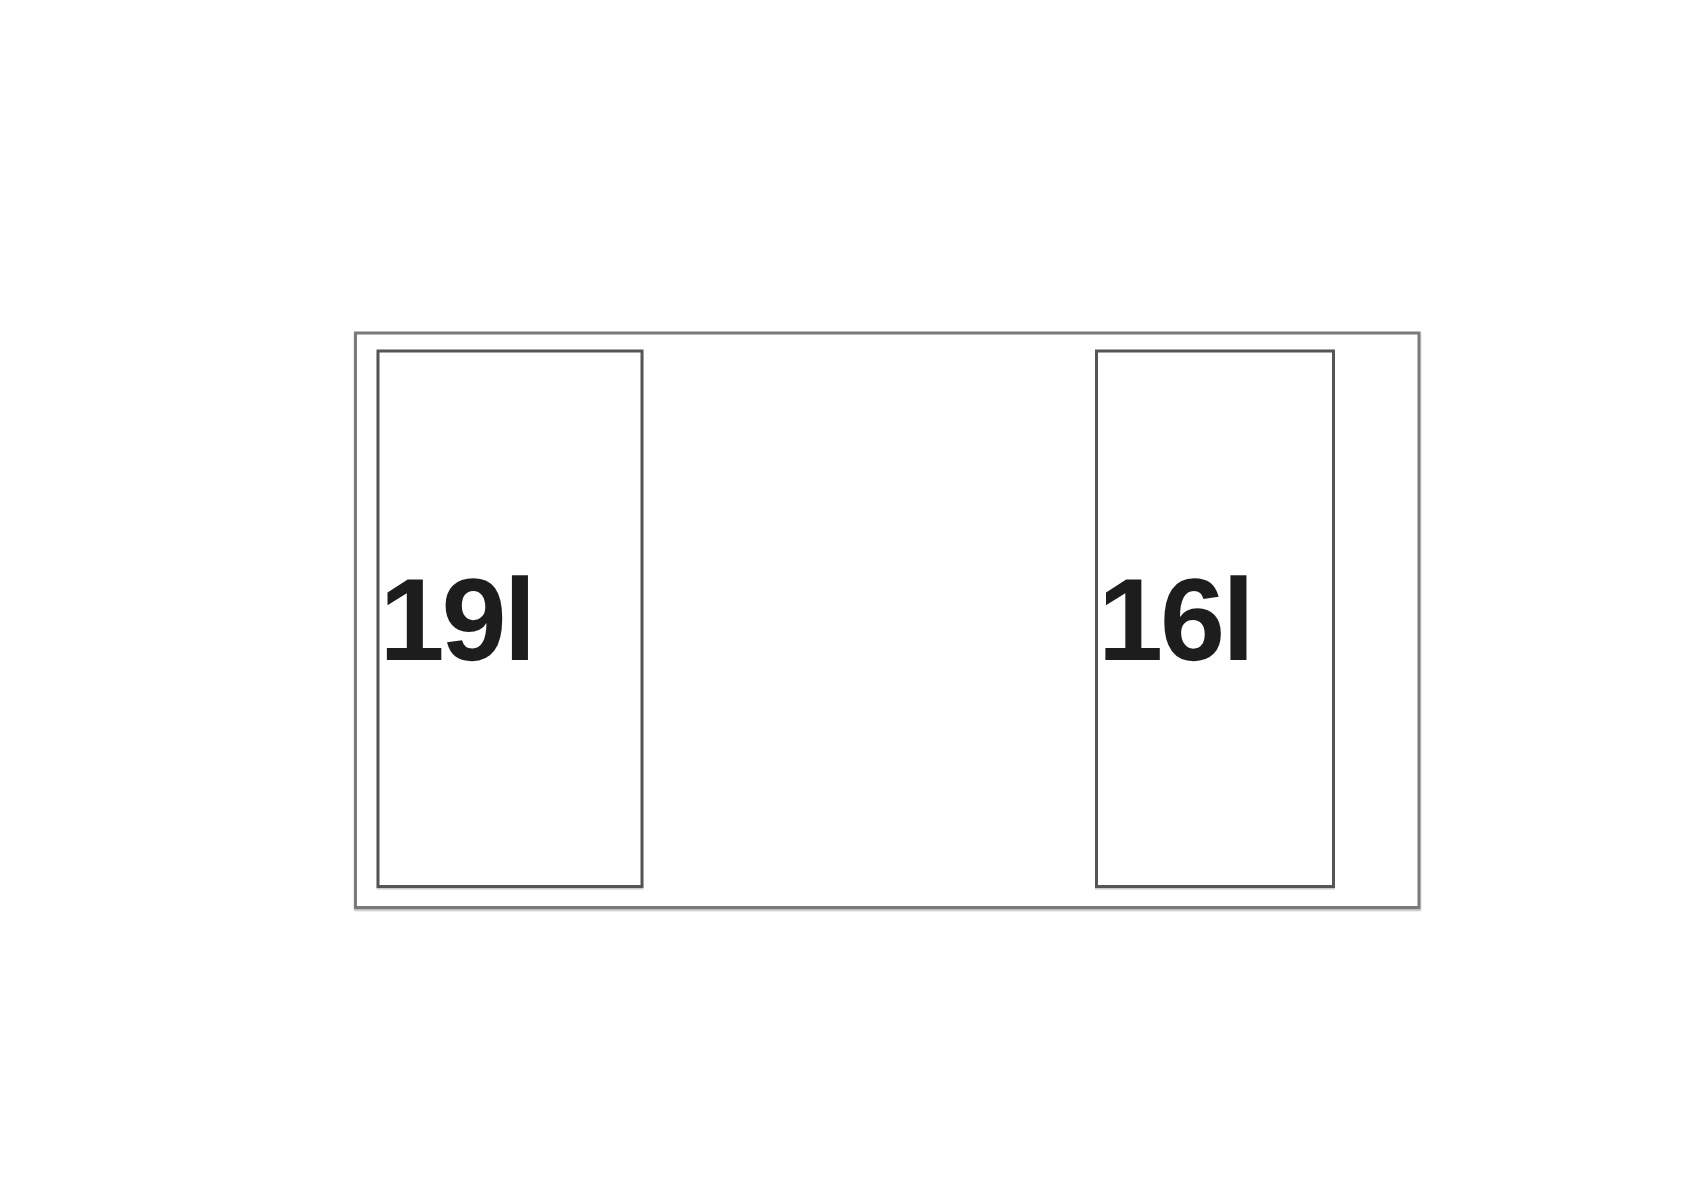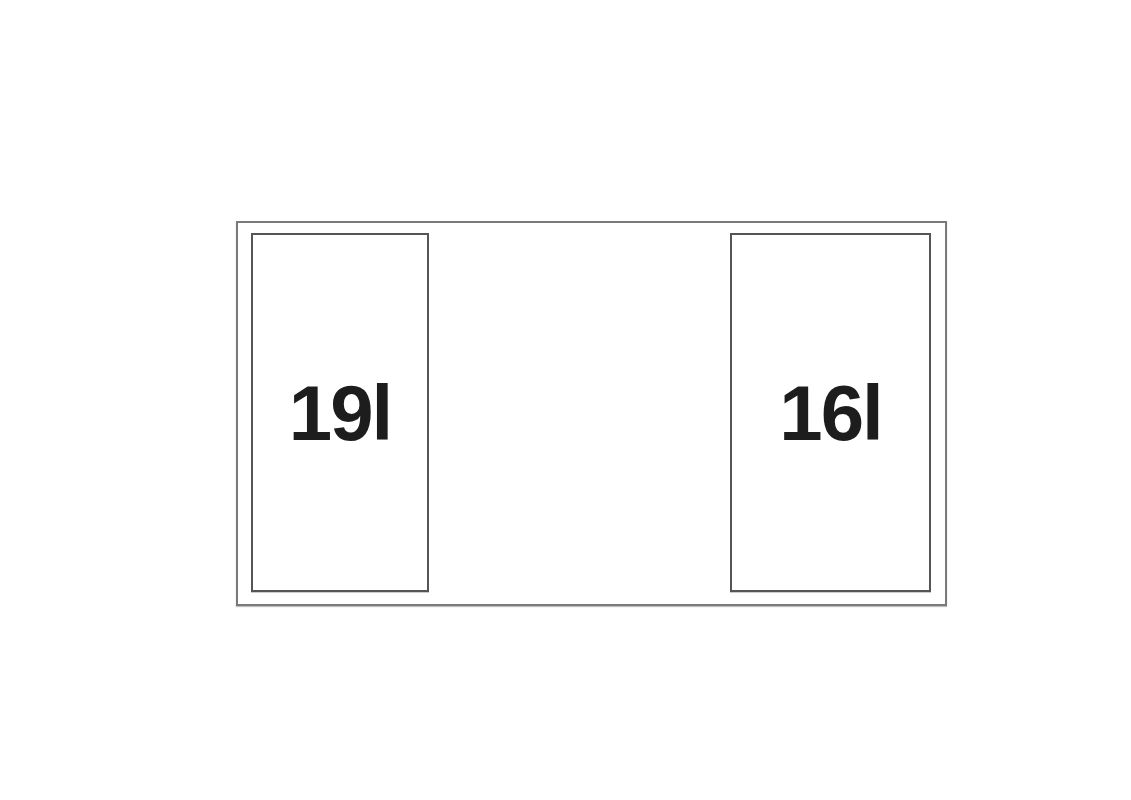--- a/index.html
+++ b/index.html
@@ -33,26 +33,26 @@
   }
   .compartment{
     position:absolute;
     top:10px;
     height:359px;
     border:2px solid var(--inner-border);
     box-sizing:border-box;
     background:var(--background);
     display:flex;
     align-items:center;
-    justify-content:center;
+    justify-content:flex-start;
     box-shadow:0 1px 0 rgba(0,0,0,0.2);
   }
   .comp-0{ left:13px;  width:178px; }
   .comp-1{ left:193px; width:296px; }
-  .comp-2{ left:492px; width:201px; }
+  .comp-2{ left:492px; width:160px; }
   .cap-label{
     font-size:78px;
     font-weight:bold;
     letter-spacing:-2px;
     color:var(--label-text);
     line-height:1;
     user-select:none;
   }
 </style>
 </head>

